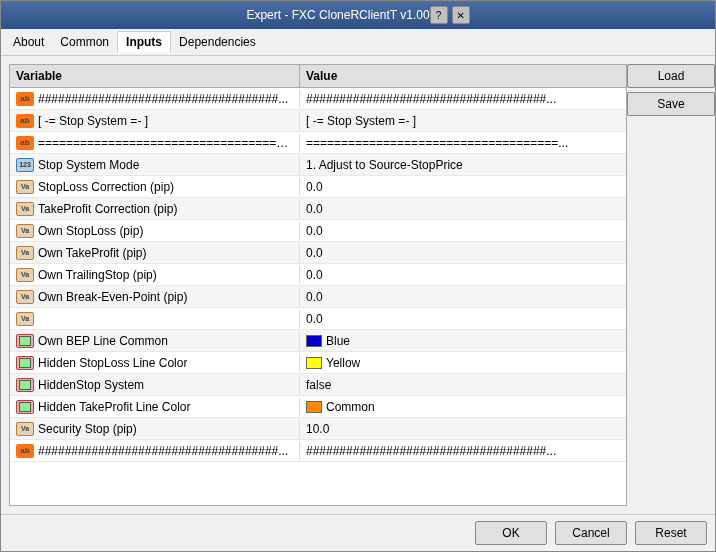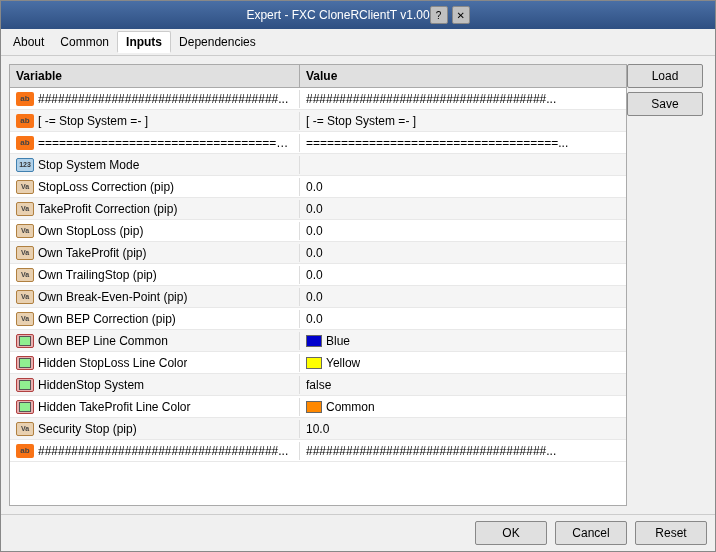--- a/index.html
+++ b/index.html
@@ -203,21 +203,21 @@
     }
     .right-panel {
       display: flex;
       flex-direction: column;
       gap: 4px;
       width: 80px;
       justify-content: flex-start;
       padding-top: 0px;
     }
     .action-btn {
-      width: 76px;
+      width: 88px;
       padding: 4px 8px;
       background: #e0e0e0;
       border: 1px solid #888;
       border-radius: 2px;
       cursor: pointer;
       font-size: 12px;
       text-align: center;
     }
     .bottom-bar {
       display: flex;
@@ -302,20 +302,23 @@
             </div>
             <div class="col-val">
               <span class="cell-text">====================================...</span>
             </div>
           </div>
           <div class="table-row">
             <div class="col-var">
               <div class="icon-123">123</div>
               <span class="cell-text">Stop System Mode</span>
             </div>
+            <div class="col-val">
+              <span class="cell-text">1. Adjust to Source-StopPrice</span>
+            </div>
           </div>
           <div class="table-row">
             <div class="col-var">
               <div class="icon-va">Va</div>
               <span class="cell-text">StopLoss Correction (pip)</span>
             </div>
             <div class="col-val">
               <span class="cell-text">0.0</span>
             </div>
           </div>
@@ -360,21 +363,20 @@
               <div class="icon-va">Va</div>
               <span class="cell-text">Own Break-Even-Point (pip)</span>
             </div>
             <div class="col-val">
               <span class="cell-text">0.0</span>
             </div>
           </div>
           <div class="table-row">
             <div class="col-var">
               <div class="icon-va">Va</div>
-              <span class="cell-text">Own BEP Correction (pip)</span>
             </div>
             <div class="col-val">
               <span class="cell-text">0.0</span>
             </div>
           </div>
           <div class="table-row">
             <div class="col-var">
               <div class="icon-color">
                 <div style="width: 12px; height: 10px; background: rgb(144, 238, 144); border: 1px solid rgb(85, 85, 85);"></div>
               </div>

